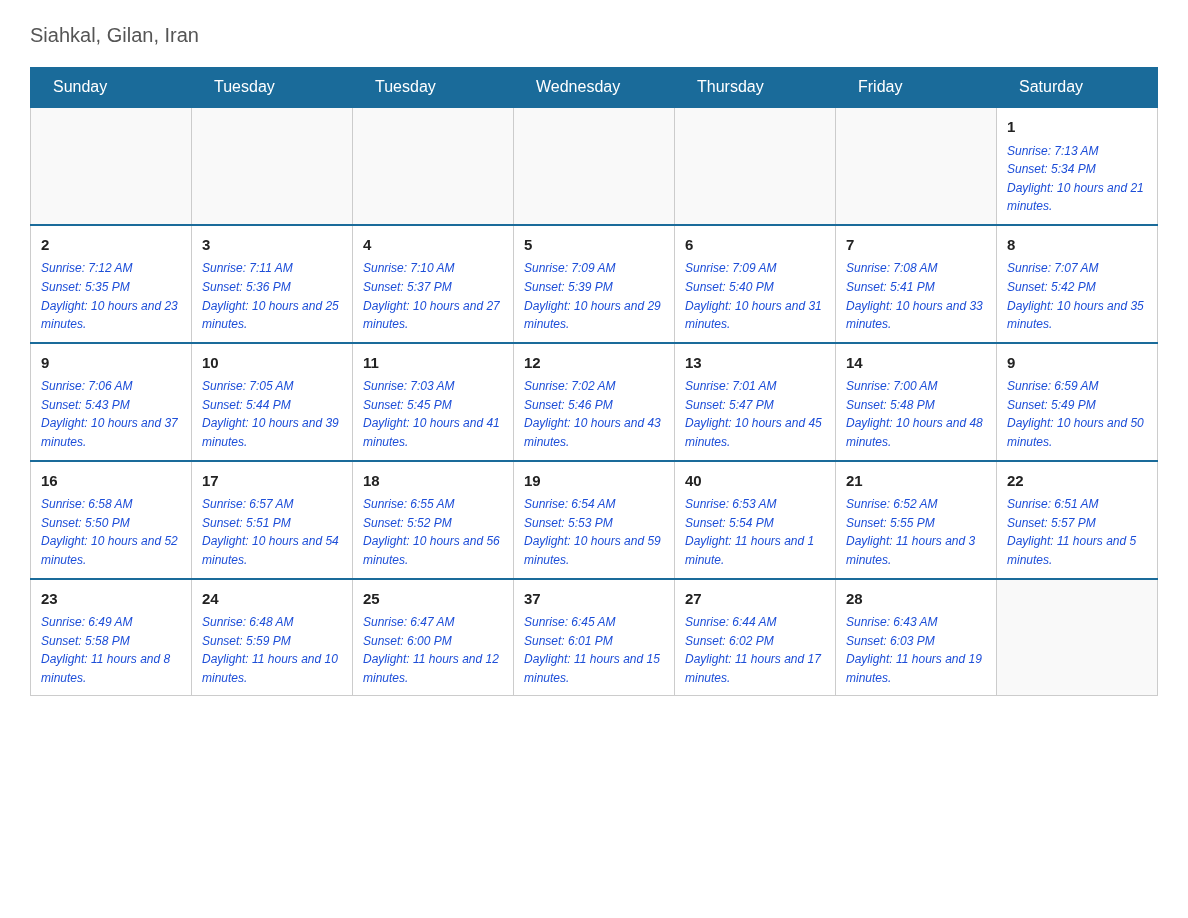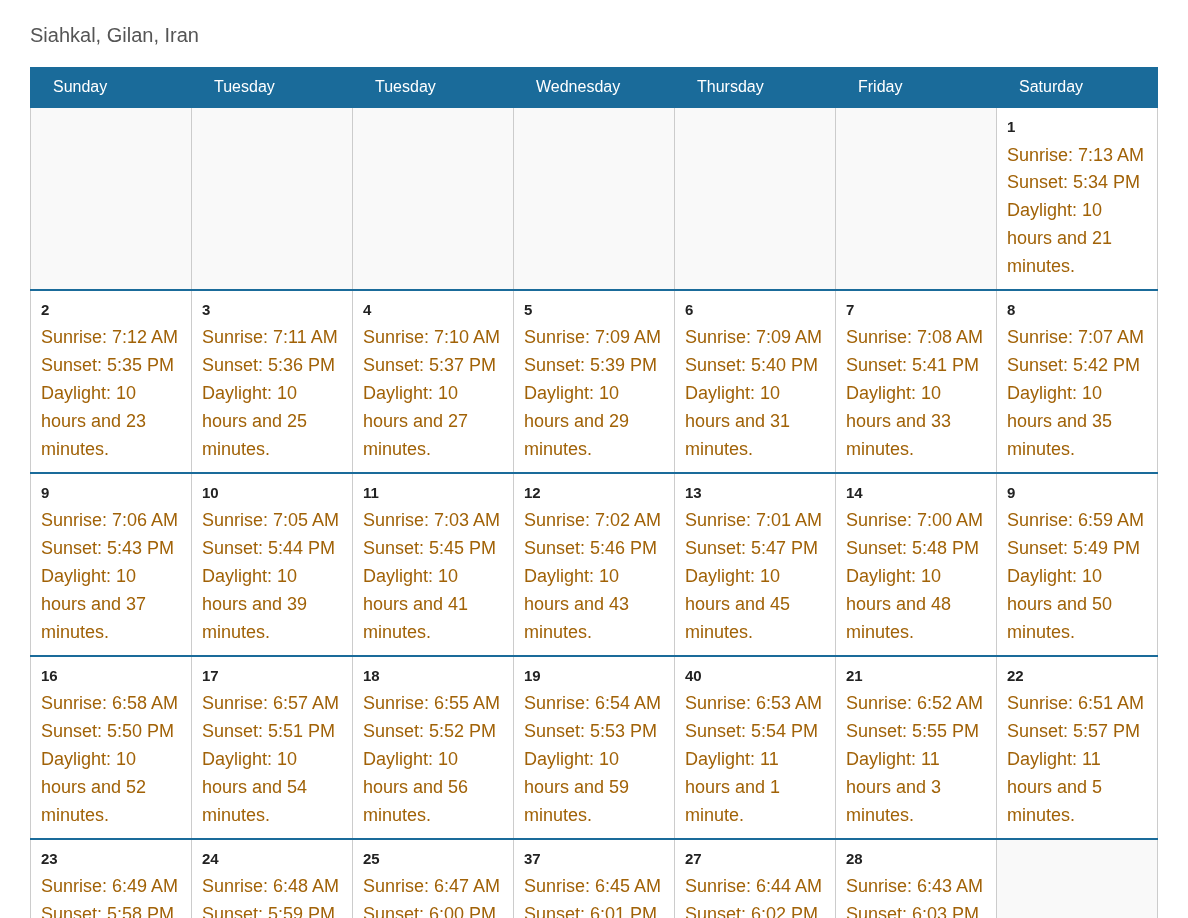--- a/index.html
+++ b/index.html
@@ -88,23 +88,24 @@
       border-top: 2px solid #1a6b9a;
     }
     .day-number {
       font-size: 15px;
       font-weight: bold;
       display: block;
       margin-bottom: 3px;
       color: #222;
     }
     .day-info {
-      font-size: 18px;
-      color: #a16207;
+      font-size: 12px;
+      color: #1d4ed8;
       line-height: 1.55;
+      font-style: italic;
     }
     .empty-cell {
       background: #f9f9f9;
     }
   </style>
 </head>
 <body>
 
 <div class="header">
   <div class="title-area">

